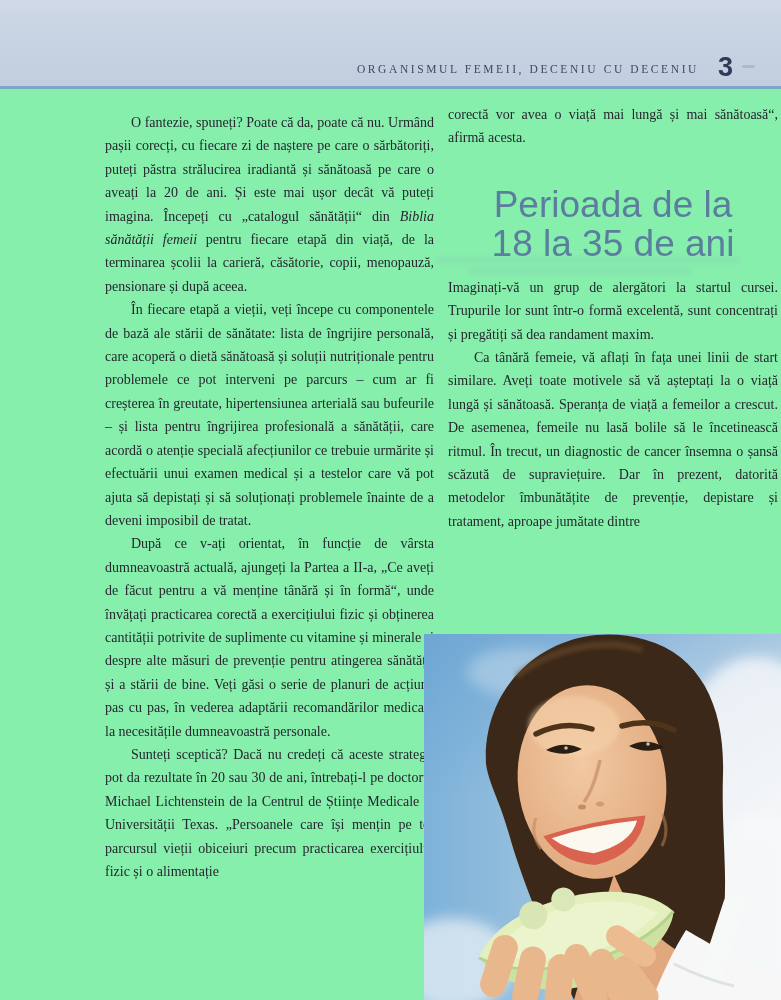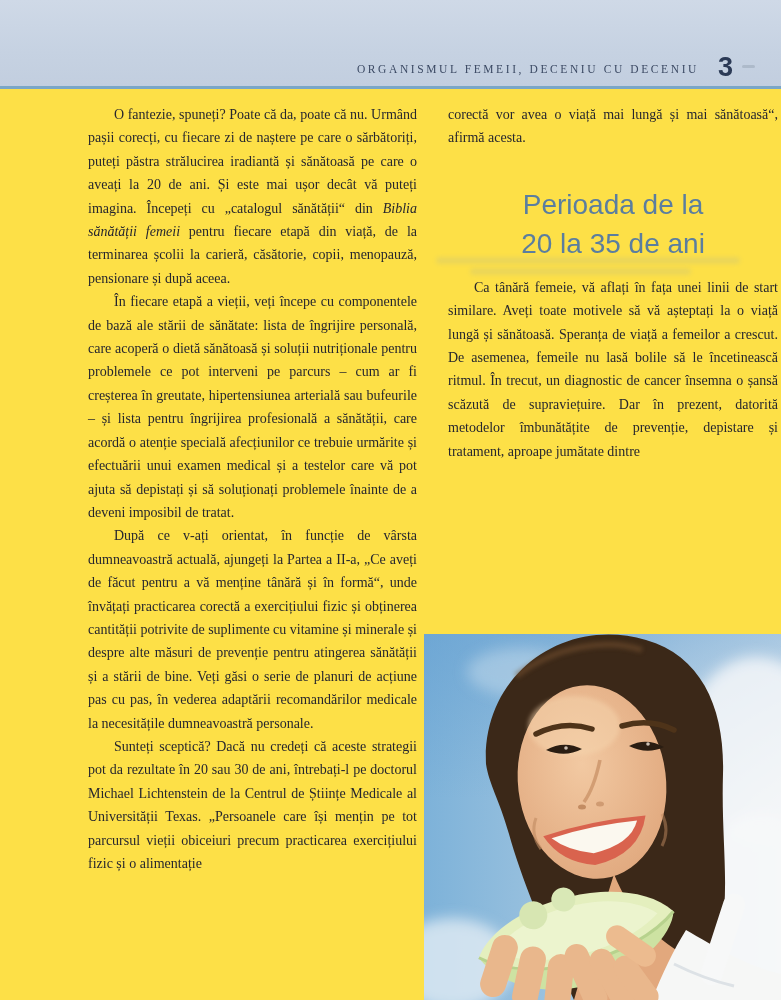--- a/index.html
+++ b/index.html
@@ -1,38 +1,38 @@
 <!DOCTYPE html>
 <html><head>
 <meta charset="utf-8">
 <style>
   html,body{margin:0;padding:0;}
   body{width:781px;height:1000px;background:#ffffff;}
-  .page{position:relative;width:781px;height:1000px;background:#fde047;overflow:hidden;
+  .page{position:relative;width:781px;height:1000px;background:#86efac;overflow:hidden;
         font-family:"Liberation Serif",serif;}
   
   .header-band{position:absolute;top:0;left:0;width:781px;height:86px;
                background:linear-gradient(180deg,#cfd9e7 0%,#c6d2e2 60%,#c2cedf 100%);
                border-bottom:3px solid #7aa6c7;}
   .running-title{position:absolute;right:82px;bottom:11px;font-size:11.5px;letter-spacing:2.6px;
                  color:#3c4a64;white-space:nowrap;}
   .page-number{position:absolute;right:48px;bottom:3px;font-size:27px;font-weight:bold;
                color:#2b3a56;font-family:"Liberation Sans",sans-serif;}
   .dash-artifact{position:absolute;right:26px;bottom:18px;width:13px;height:3px;
                  background:#9aa7b8;opacity:.55;border-radius:2px;}
   
   .col{position:absolute;top:103px;}
-  .col-left{left:88px;width:329px;}
+  .col-left{left:105px;width:329px;margin-top:8px;}
   .col-right{left:448px;width:330px;}
   .col p{margin:0;text-align:justify;font-size:14px;line-height:23.4px;color:#26262e;}
   .indent{text-indent:26px;}
   em{font-style:italic;}
   
   .section-heading{margin:35px 0 13px 0;text-align:center;font-family:"Liberation Sans",sans-serif;
-                   font-weight:normal;font-size:28px;line-height:39px;color:#5b7e9f;}
+                   font-weight:normal;font-size:37px;line-height:39px;color:#5b7e9f;}
   
   .ghost{position:absolute;left:430px;top:253px;width:316px;height:34px;pointer-events:none;}
   .ghost .g-line{height:7px;margin:4px 6px;background:#8fa3b4;opacity:.16;border-radius:3px;
                  filter:blur(2px);}
   .ghost .g-line.short{width:70%;margin-left:40px;}
   
   .photo{position:absolute;left:424px;top:634px;width:357px;height:366px;margin:0;overflow:hidden;}
   .photo svg{display:block;}
 </style>
 </head>
@@ -48,21 +48,22 @@
 
   <div class="col col-left">
     <p class="indent"><span>O fantezie, spuneți? Poate că da, poate că nu. Urmând pașii corecți, cu fiecare zi de naștere pe care o sărbătoriți, puteți păstra strălucirea iradiantă și sănătoasă pe care o aveați la 20 de ani. Și este mai ușor decât vă puteți imagina. Începeți cu „catalogul sănătății“ din </span><em>Biblia sănătății femeii</em><span> pentru fiecare etapă din viață, de la terminarea școlii la carieră, căsătorie, copii, menopauză, pensionare și după aceea.</span></p>
     <p class="indent">În fiecare etapă a vieții, veți începe cu componentele de bază ale stării de sănătate: lista de îngrijire personală, care acoperă o dietă sănătoasă și soluții nutriționale pentru problemele ce pot interveni pe parcurs – cum ar fi creșterea în greutate, hipertensiunea arterială sau bufeurile – și lista pentru îngrijirea profesională a sănătății, care acordă o atenție specială afecțiunilor ce trebuie urmărite și efectuării unui examen medical și a testelor care vă pot ajuta să depistați și să soluționați problemele înainte de a deveni imposibil de tratat.</p>
     <p class="indent">După ce v-ați orientat, în funcție de vârsta dumneavoastră actuală, ajungeți la Partea a II-a, „Ce aveți de făcut pentru a vă menține tânără și în formă“, unde învățați practicarea corectă a exercițiului fizic și obținerea cantității potrivite de suplimente cu vitamine și minerale și despre alte măsuri de prevenție pentru atingerea sănătății și a stării de bine. Veți găsi o serie de planuri de acțiune pas cu pas, în vederea adaptării recomandărilor medicale la necesitățile dumneavoastră personale.</p>
     <p class="indent">Sunteți sceptică? Dacă nu credeți că aceste strategii pot da rezultate în 20 sau 30 de ani, întrebați-l pe doctorul Michael Lichtenstein de la Centrul de Științe Medicale al Universității Texas. „Persoanele care își mențin pe tot parcursul vieții obiceiuri precum practicarea exercițiului fizic și o alimentație</p>
   </div>
 
   <div class="col col-right">
     <p>corectă vor avea o viață mai lungă și mai sănătoasă“, afirmă acesta.</p>
-    <h2 class="section-heading"><span>Perioada de la</span><br><span>20 la 35 de ani</span></h2>
+    <h2 class="section-heading"><span>Perioada de la</span><br><span>18 la 35 de ani</span></h2>
+    <p>Imaginați-vă un grup de alergători la startul cursei. Trupurile lor sunt într-o formă excelentă, sunt concentrați și pregătiți să dea randament maxim.</p>
     <p class="indent">Ca tânără femeie, vă aflați în fața unei linii de start similare. Aveți toate motivele să vă așteptați la o viață lungă și sănătoasă. Speranța de viață a femeilor a crescut. De asemenea, femeile nu lasă bolile să le încetinească ritmul. În trecut, un diagnostic de cancer însemna o șansă scăzută de supraviețuire. Dar în prezent, datorită metodelor îmbunătățite de prevenție, depistare și tratament, aproape jumătate dintre</p>
   </div>
 
   <div class="ghost">
     <div class="g-line"></div>
     <div class="g-line short"></div>
   </div>
 
   <figure class="photo" title="Tânără zâmbind, mâncând o felie de pepene galben sub cer albastru">
     <svg width="357" height="366" viewBox="0 0 357 366" xmlns="http://www.w3.org/2000/svg">

